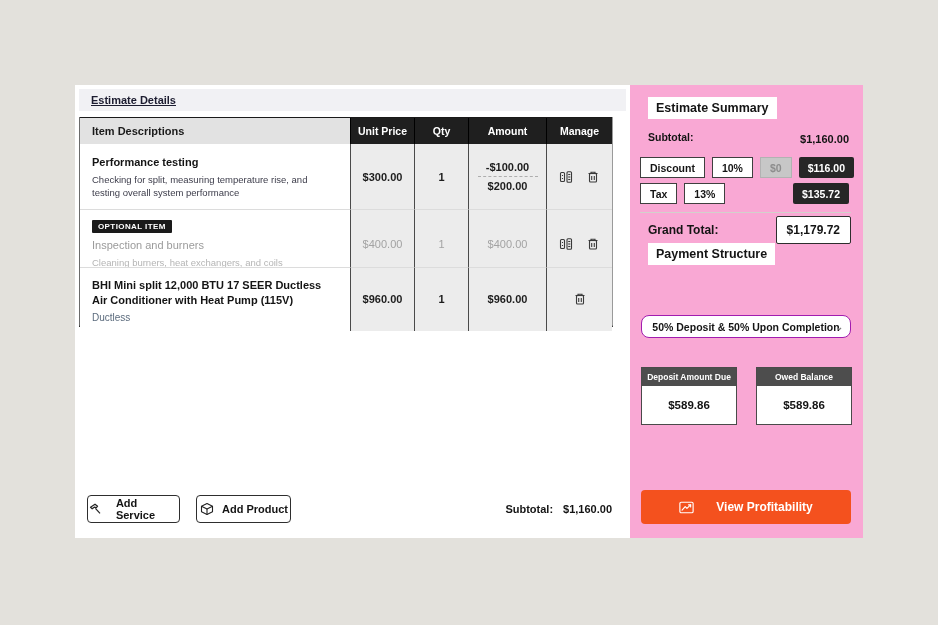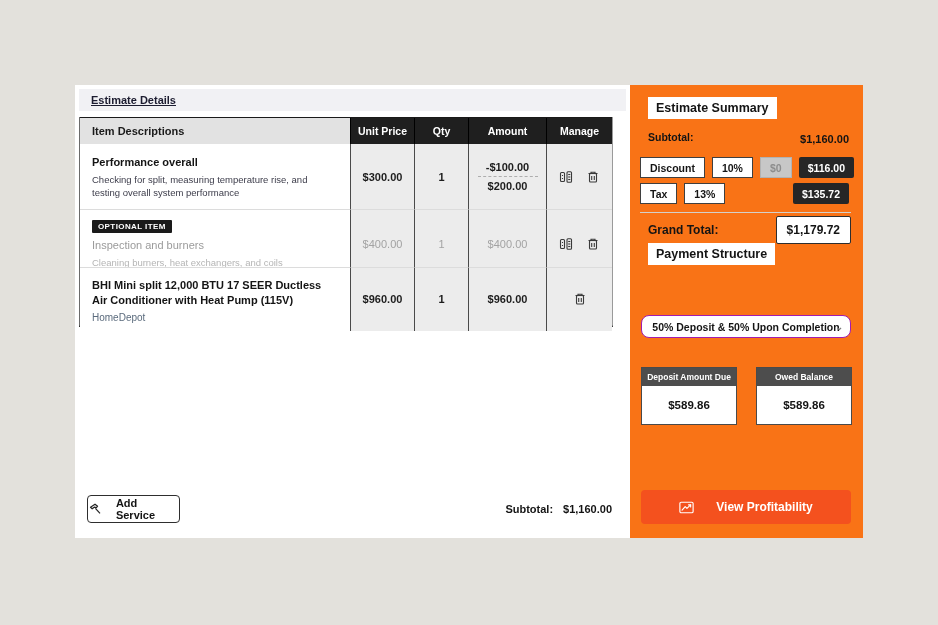--- a/index.html
+++ b/index.html
@@ -46,21 +46,21 @@
 
   .footer-btn { position:absolute; height:28px; background:#fff; border:1px solid #2e2e2e; border-radius:4px;
                 display:flex; align-items:center; justify-content:center; gap:8px;
                 font-size:11px; font-weight:bold; color:#141414; cursor:pointer; }
   .btn-service { left:12px; top:410px; width:93px;gap:13px; }
   .btn-product { left:121px; top:410px; width:95px; }
   .left-subtotal { position:absolute; right:18px; top:418px; font-size:11px; font-weight:bold; color:#141414; }
   .left-subtotal .lbl { margin-right:10px; }
 
   
-  .right-panel { position:absolute; left:630px; top:85px; width:233px; height:453px; background:#f97316;text-decoration:underline; }
+  .right-panel { position:absolute; left:630px; top:85px; width:233px; height:453px; background:#f9a8d4;text-decoration:underline; }
   .panel-heading { position:absolute; left:18px; background:#ffffff; padding:4px 8px;
                    font-size:12.5px; font-weight:bold; color:#141414; white-space:nowrap; }
   .hd-summary { top:12px; }
   .hd-payment { top:158px; }
 
   .sum-sub-label { position:absolute; left:18px; top:46px; font-size:10.5px; font-weight:bold; color:#141414; }
   .sum-sub-value { position:absolute; right:14px; top:48px; font-size:11px; font-weight:bold; color:#141414; }
 
   .pill { border:1px solid #3f3f3f; background:#fff; border-radius:0; font-size:10.5px; font-weight:bold;
           color:#141414; display:inline-flex; align-items:center; justify-content:center;
@@ -112,21 +112,21 @@
         <div class="h-dark">Unit Price</div>
         <div class="h-dark">Qty</div>
         <div class="h-dark">Amount</div>
         <div class="h-dark">Manage</div>
       </div>
 
       <div class="t-body">
 
         <div class="t-row row-1">
           <div class="desc-cell">
-            <span class="item-name">Performance overall</span>
+            <span class="item-name">Performance testing</span>
             <span class="item-desc">Checking for split, measuring temperature rise, and testing overall system performance</span>
           </div>
           <div class="cell">
             <span class="num">$300.00</span>
           </div>
           <div class="cell">
             <span class="num">1</span>
           </div>
           <div class="cell">
             <span class="num">-$100.00</span>
@@ -192,21 +192,21 @@
                 <line x1="5.7" y1="6" x2="5.7" y2="10"></line>
                   <line x1="8.3" y1="6" x2="8.3" y2="10"></line>
               </svg>
             </span>
           </div>
         </div>
 
         <div class="t-row row-3">
           <div class="desc-cell">
             <span class="item-name">BHI Mini split 12,000 BTU 17 SEER Ductless Air Conditioner with Heat Pump (115V)</span>
-            <span class="vendor">HomeDepot</span>
+            <span class="vendor">Ductless</span>
           </div>
           <div class="cell">
             <span class="num">$960.00</span>
           </div>
           <div class="cell">
             <span class="num">1</span>
           </div>
           <div class="cell">
             <span class="num">$960.00</span>
           </div>
@@ -229,20 +229,30 @@
     <div class="footer-btn btn-service">
       <span class="icon-btn">
         <svg width="14" height="14" viewBox="0 0 14 14" fill="none" stroke="#222" stroke-width="1.2" stroke-linejoin="round">
           <path d="M2.5 5.2 L7 2.2 L9.6 4.2 L8.4 5.6 L6.2 5.2 L4.2 6.8 Z"></path>
           <line x1="7.4" y1="6.4" x2="12" y2="11.4"></line>
         </svg>
       </span>
       <span>Add Service</span>
     </div>
 
+    <div class="footer-btn btn-product">
+      <span class="icon-btn">
+        <svg width="14" height="14" viewBox="0 0 14 14" fill="none" stroke="#222" stroke-width="1.1" stroke-linejoin="round">
+          <path d="M7 1.5 L12.5 4.2 L12.5 9.8 L7 12.5 L1.5 9.8 L1.5 4.2 Z"></path>
+          <path d="M1.5 4.2 L7 6.9 L12.5 4.2"></path>
+          <line x1="7" y1="6.9" x2="7" y2="12.5"></line>
+        </svg>
+      </span>
+      <span>Add Product</span>
+    </div>
 
     <div class="left-subtotal">
       <span class="lbl">Subtotal:</span><span>$1,160.00</span>
     </div>
   </div>
 
   <div class="right-panel">
 
     <div class="panel-heading hd-summary">Estimate Summary</div>
 

